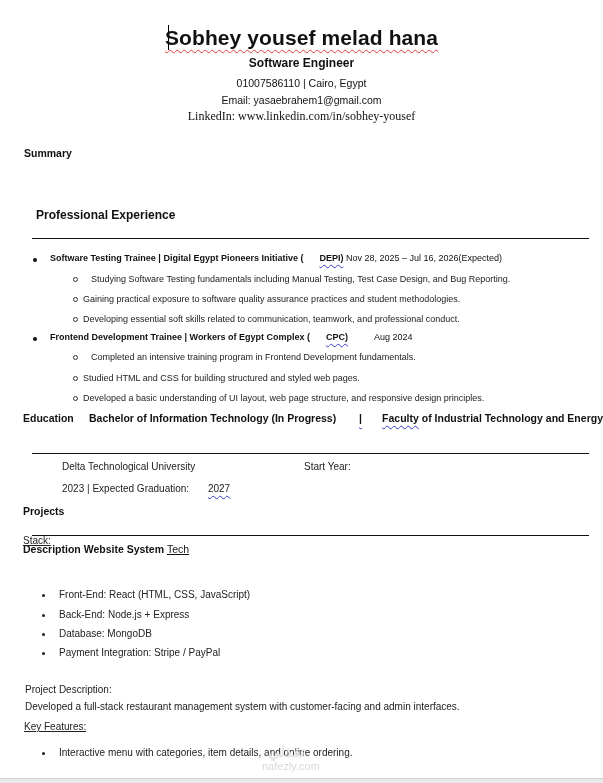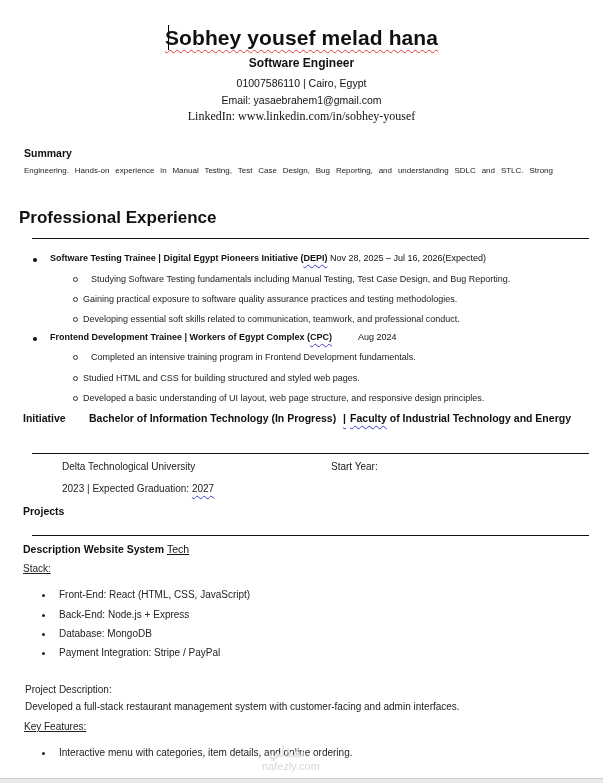--- a/index.html
+++ b/index.html
@@ -21,21 +21,21 @@
   .linkedin { top: 109px; font-family: "Liberation Serif", serif; font-size: 12px; }
   .h { font-size: 10.5px; font-weight: bold; }
   .summary {
     position: absolute; left: 24px; top: 164px; width: 529px; font-size: 8px; line-height: 13.5px;
     text-align: justify; text-align-last: justify; color: #222;
   }
   .summary p { margin: 0; }
   .rule { position: absolute; left: 32px; width: 557px; height: 1px; background: #111; }
   .job { font-size: 9px; font-weight: bold; }
   .job .date { font-weight: normal; }
-  .sq { text-decoration: underline wavy #3b3bcc; text-decoration-thickness: 1px; text-underline-offset: 3px; }
+  .sq { text-decoration: underline wavy #3b3bcc; text-decoration-thickness: 1px; text-underline-offset: 3px; padding-left: 16px; }
   .bullet-dot { position: absolute; width: 4px; height: 4px; border-radius: 50%; background: #111; }
   .ring { position: absolute; width: 3px; height: 3px; border: 1px solid #333; border-radius: 50%; }
   .sub { font-size: 9px; color: #222; }
   .edu { font-size: 10.5px; font-weight: bold; }
   .norm { font-size: 10px; color: #222; }
   .u { text-decoration: underline; }
   .small-dot { position: absolute; width: 3px; height: 3px; border-radius: 50%; background: #222; }
   .watermark { left: 262px; top: 760px; font-size: 11px; color: #d8d8d8; }
   .watermark-ar { left: 268px; top: 743px; font-size: 15px; color: #e6e6e6; font-weight: bold; }
   .bottom-bar { position: absolute; left: 0; top: 778px; width: 603px; height: 5px; background: #e9e9e9; border-top: 1px solid #cfcfcf; }
@@ -48,66 +48,65 @@
 <div class="abs center role">Software Engineer</div>
 <div class="abs center contact" style="top:77px">01007586110 | Cairo, Egypt</div>
 <div class="abs center contact" style="top:94px">Email: yasaebrahem1@gmail.com</div>
 <div class="abs center linkedin">
   <span>LinkedIn:</span>
   <span>www.linkedin.com/in/sobhey-yousef</span>
 </div>
 
 <div class="abs h" style="left:24px; top:147px">Summary</div>
 <div class="summary">
-  <p>Engineering. Hands-on experience in Manual Testing, Test Case Design, Bug Reporting, and understanding SDLC and STLC. Strong</p>
 </div>
 
-<div class="abs h" style="left:19px; top:208px; font-size:17px">Professional Experience</div>
+<div class="abs h" style="left:36px; top:208px; font-size:12px">Professional Experience</div>
 <div class="rule" style="top:238px"></div>
 
 <div class="bullet-dot" style="left:33px; top:258px"></div>
 <div class="abs job" style="left:50px; top:253px">
   <span>Software Testing Trainee | Digital Egypt Pioneers Initiative (</span><span class="sq">DEPI)</span><span class="date"> Nov 28, 2025 – Jul 16, 2026(Expected)</span>
 </div>
 <div class="ring" style="left:73px; top:277px"></div>
 <div class="abs sub" style="left:91px; top:274px">Studying Software Testing fundamentals including Manual Testing, Test Case Design, and Bug Reporting.</div>
 <div class="ring" style="left:73px; top:297px"></div>
-<div class="abs sub" style="left:83px; top:294px">Gaining practical exposure to software quality assurance practices and testing methodologies.</div>
+<div class="abs sub" style="left:83px; top:294px">Gaining practical exposure to software quality assurance practices and student methodologies.</div>
 <div class="ring" style="left:73px; top:317px"></div>
 <div class="abs sub" style="left:83px; top:314px">Developing essential soft skills related to communication, teamwork, and professional conduct.</div>
 
 <div class="bullet-dot" style="left:33px; top:337px"></div>
 <div class="abs job" style="left:50px; top:332px">
   <span>Frontend Development Trainee | Workers of Egypt Complex (</span><span class="sq">CPC)</span><span class="date" style="margin-left:26px">Aug 2024</span>
 </div>
 <div class="ring" style="left:73px; top:355px"></div>
 <div class="abs sub" style="left:91px; top:352px">Completed an intensive training program in Frontend Development fundamentals.</div>
 <div class="ring" style="left:73px; top:376px"></div>
 <div class="abs sub" style="left:83px; top:373px">Studied HTML and CSS for building structured and styled web pages.</div>
 <div class="ring" style="left:73px; top:396px"></div>
 <div class="abs sub" style="left:83px; top:393px">Developed a basic understanding of UI layout, web page structure, and responsive design principles.</div>
 
-<div class="abs edu" style="left:23px; top:412px">Initiative</div>
+<div class="abs edu" style="left:23px; top:412px">Education</div>
 <div class="abs edu" style="left:89px; top:412px">
   <span>Bachelor of Information Technology (In Progress)</span>
   <span class="sq" style="margin-left:4px">|</span><span class="sq" style="margin-left:4px">Faculty</span><span> of Industrial Technology and Energy</span>
 </div>
 <div class="rule" style="top:453px"></div>
 <div class="abs norm" style="left:62px; top:461px">Delta Technological University</div>
-<div class="abs norm" style="left:331px; top:461px">Start Year:</div>
+<div class="abs norm" style="left:304px; top:461px">Start Year:</div>
 <div class="abs norm" style="left:62px; top:483px">
   <span>2023 | Expected Graduation: </span><span class="sq">2027</span>
 </div>
 
 <div class="abs h" style="left:23px; top:505px">Projects</div>
 <div class="rule" style="top:535px"></div>
 <div class="abs h" style="left:23px; top:543px">
   <span>Description Website System </span><span class="u" style="font-weight:normal">Tech</span>
 </div>
-<div class="abs norm u" style="left:23px; top:563px">Stack:</div>
+<div class="abs norm u" style="left:23px; top:535px">Stack:</div>
 
 <div class="small-dot" style="left:42px; top:594px"></div>
 <div class="abs norm" style="left:59px; top:589px">Front-End: React (HTML, CSS, JavaScript)</div>
 <div class="small-dot" style="left:42px; top:614px"></div>
 <div class="abs norm" style="left:59px; top:609px">Back-End: Node.js + Express</div>
 <div class="small-dot" style="left:42px; top:633px"></div>
 <div class="abs norm" style="left:59px; top:628px">Database: MongoDB</div>
 <div class="small-dot" style="left:42px; top:652px"></div>
 <div class="abs norm" style="left:59px; top:647px">Payment Integration: Stripe / PayPal</div>
 

